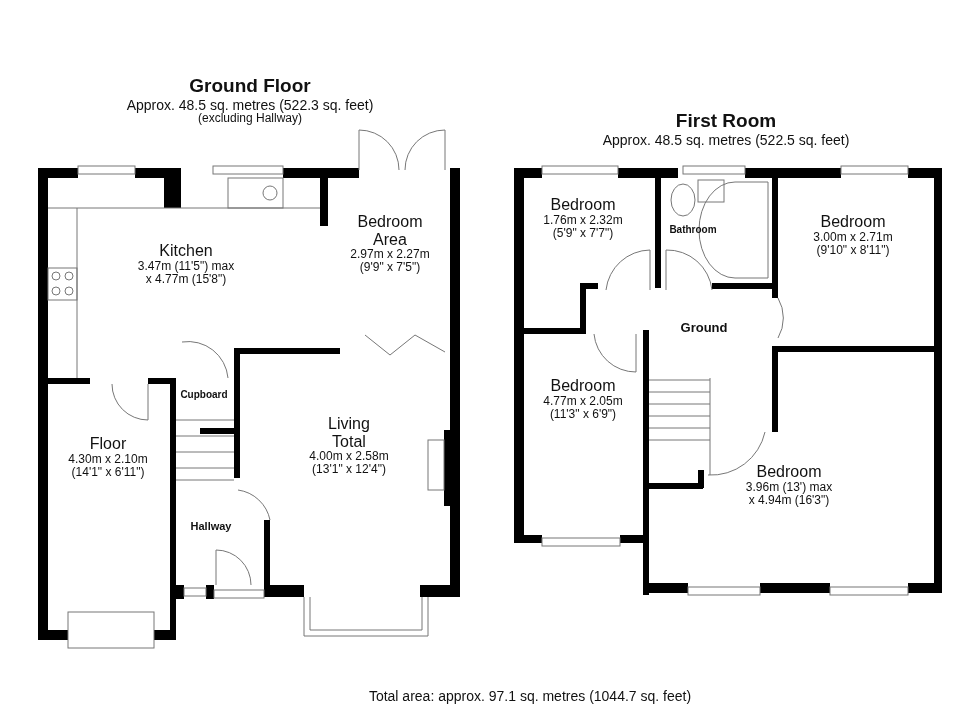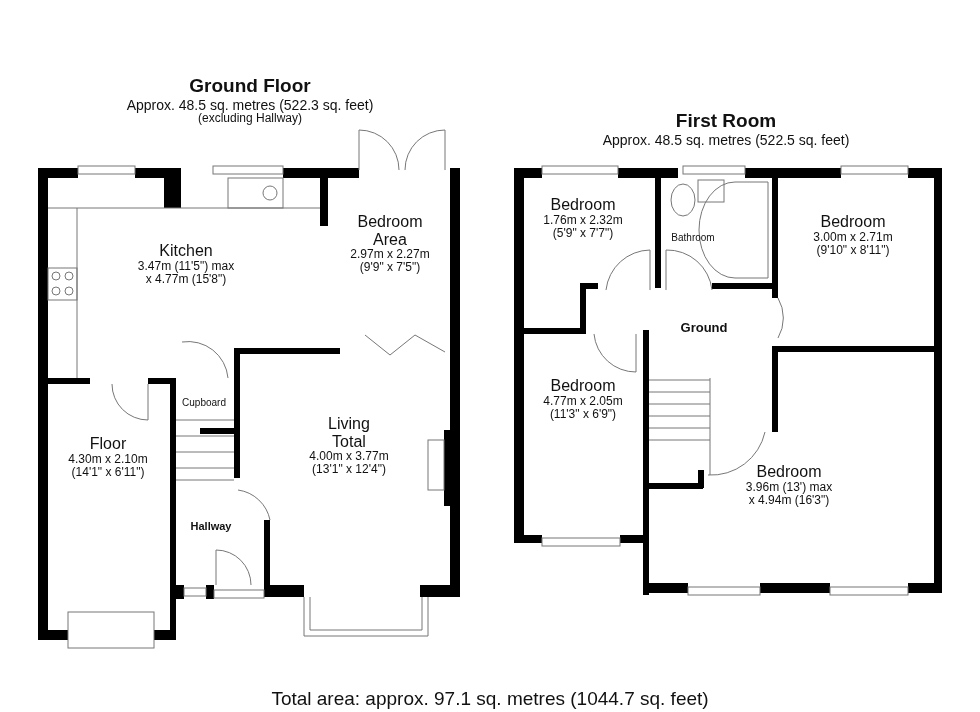--- a/index.html
+++ b/index.html
@@ -3,23 +3,23 @@
 <meta charset="utf-8">
 <style>
   html, body { margin:0; padding:0; background:#ffffff; }
   body { width:980px; height:712px; position:relative; overflow:hidden; font-family:"Liberation Sans", sans-serif; color:#111; }
   svg.plan { position:absolute; left:0; top:0; width:980px; height:712px; }
   .lbl { position:absolute; text-align:center; line-height:1.1; transform:translateX(-50%); white-space:nowrap; }
   .title { font-weight:bold; font-size:19px; }
   .sub { font-size:14px; }
   .tiny { font-size:12px;text-align:right; }
   .room-name { font-weight:normal; font-size:16px; }
-  .room-small { font-weight:normal; font-size:10px;margin-top:8px; }
+  .room-small { font-weight:bold; font-size:10px; }
   .dim { font-size:12px; }
-  .total { font-size:19px; }
+  .total { font-size:14px;margin-left:40px; }
 </style>
 </head>
 <body>
 
 <svg class="plan" viewBox="0 0 980 712">
   <g fill="#000">
 
     <rect x="38" y="168" width="10" height="472"></rect>
 
     <rect x="38" y="168" width="40" height="10"></rect>
@@ -149,21 +149,21 @@
 </div>
 <div class="lbl room-small" style="left:204px;top:389px">Cupboard</div>
 <div class="lbl" style="left:108px;top:435px">
   <div class="room-name">Floor</div>
   <div class="dim">4.30m x 2.10m</div>
   <div class="dim">(14'1" x 6'11")</div>
 </div>
 <div class="lbl" style="left:349px;top:415px">
   <div class="room-name">Living</div>
   <div class="room-name">Total</div>
-  <div class="dim">4.00m x 3.77m</div>
+  <div class="dim">4.00m x 2.58m</div>
   <div class="dim">(13'1" x 12'4")</div>
 </div>
 <div class="lbl" style="left:211px;top:520px;font-weight:bold;font-size:11px">Hallway</div>
 
 <div class="lbl" style="left:583px;top:196px">
   <div class="room-name">Bedroom</div>
   <div class="dim">1.76m x 2.32m</div>
   <div class="dim">(5'9" x 7'7")</div>
 </div>
 <div class="lbl room-small" style="left:693px;top:224px">Bathroom</div>

